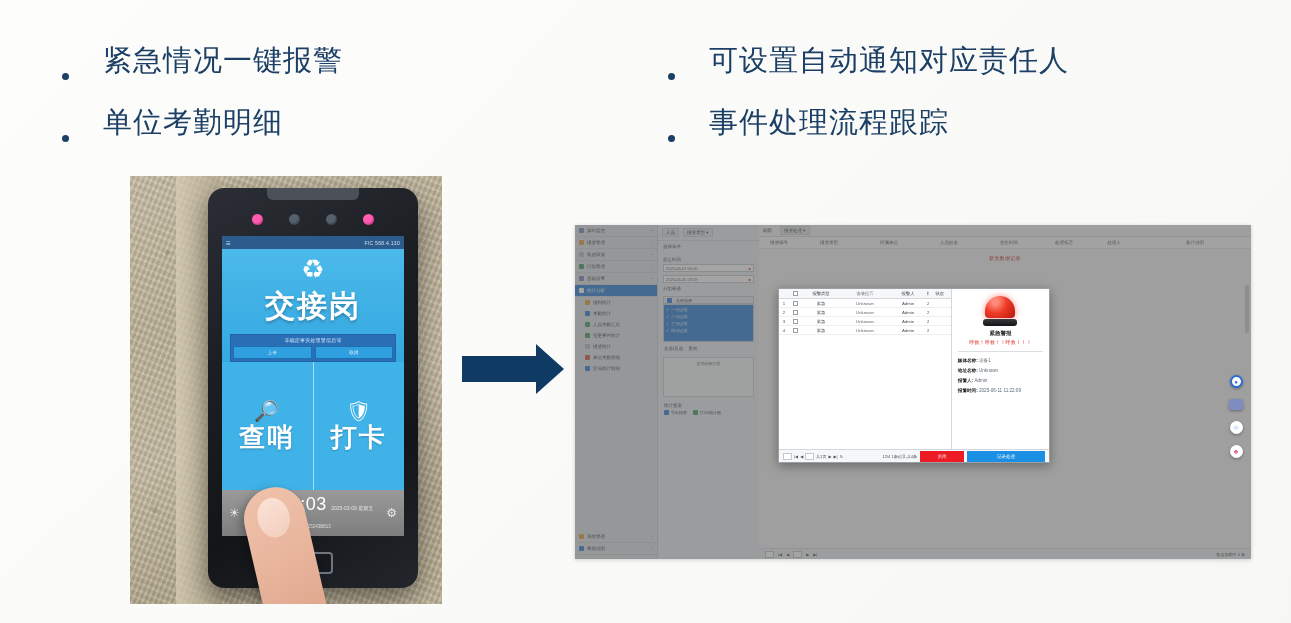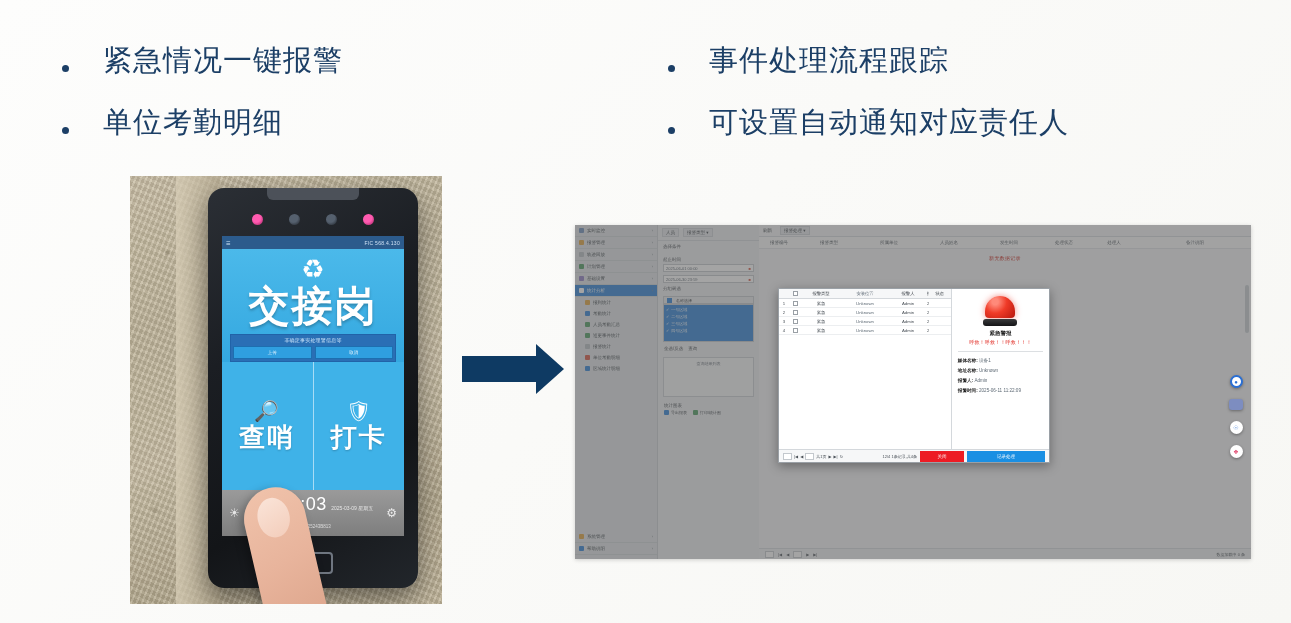--- a/index.html
+++ b/index.html
@@ -13,21 +13,21 @@
     position: relative;
     width: 1291px; height: 623px;
     background: linear-gradient(135deg,#fdfdfc 0%,#f7f7f4 100%);
   }
 
   
   .bullet-col { position: absolute; }
   .bullet-col.left  { left: 62px;  top: 40px; width: 560px; }
   .bullet-col.right { left: 668px; top: 40px; width: 560px; }
   .bullet-row {
-    display: flex; align-items: center;
+    display: flex; align-items: flex-end;
     margin-bottom: 22px;
   }
   .bullet-dot {
     width: 7px; height: 7px; border-radius: 50%;
     background: #1c3f66; flex: 0 0 auto;
     margin-top: 17px; margin-right: 34px;
   }
   .bullet-text {
     font-family: "Liberation Serif", serif;
     font-size: 29px;
@@ -109,21 +109,21 @@
     font-size: 5px; color:#cfe2f5; letter-spacing:.3px;
   }
   .scr-hero {
     flex: 0 0 auto; padding-top: 6px;
     background: linear-gradient(180deg,#4bb9ea 0%,#34a8e0 100%);
     text-align:center;
   }
   .recycle-ico { font-size: 26px; color:#fff; line-height: 28px; }
   .hero-title {
     font-family:"Liberation Serif", serif;
-    font-size: 41px; line-height: 46px; color:#fff;
+    font-size: 30px; line-height: 46px; color:#fff;
     letter-spacing: 2px; font-weight: 700;
     text-shadow: 0 2px 3px rgba(0,0,0,.25);
   }
   .notice-box {
     margin: 5px 8px 0; border: 1px solid #2163a8;
     background:#2a6fb5; padding: 2px;
   }
   .notice-text {
     font-size: 5px; color:#cfe6fb; text-align:center; line-height: 7px;
     letter-spacing:.2px;
@@ -362,25 +362,25 @@
     </div>
     <div class="bullet-row">
       <span class="bullet-dot"></span>
       <span class="bullet-text">单位考勤明细</span>
     </div>
   </div>
 
   <div class="bullet-col right">
     <div class="bullet-row">
       <span class="bullet-dot"></span>
-      <span class="bullet-text">事件处理流程跟踪</span>
+      <span class="bullet-text">可设置自动通知对应责任人</span>
     </div>
     <div class="bullet-row">
       <span class="bullet-dot"></span>
-      <span class="bullet-text">可设置自动通知对应责任人</span>
+      <span class="bullet-text">事件处理流程跟踪</span>
     </div>
   </div>
 
   <div class="arrow-wrap">
     <div class="arrow-shaft"></div>
     <div class="arrow-head"></div>
   </div>
 
   <div class="device-photo">
     <div class="wall-flecks"></div>

